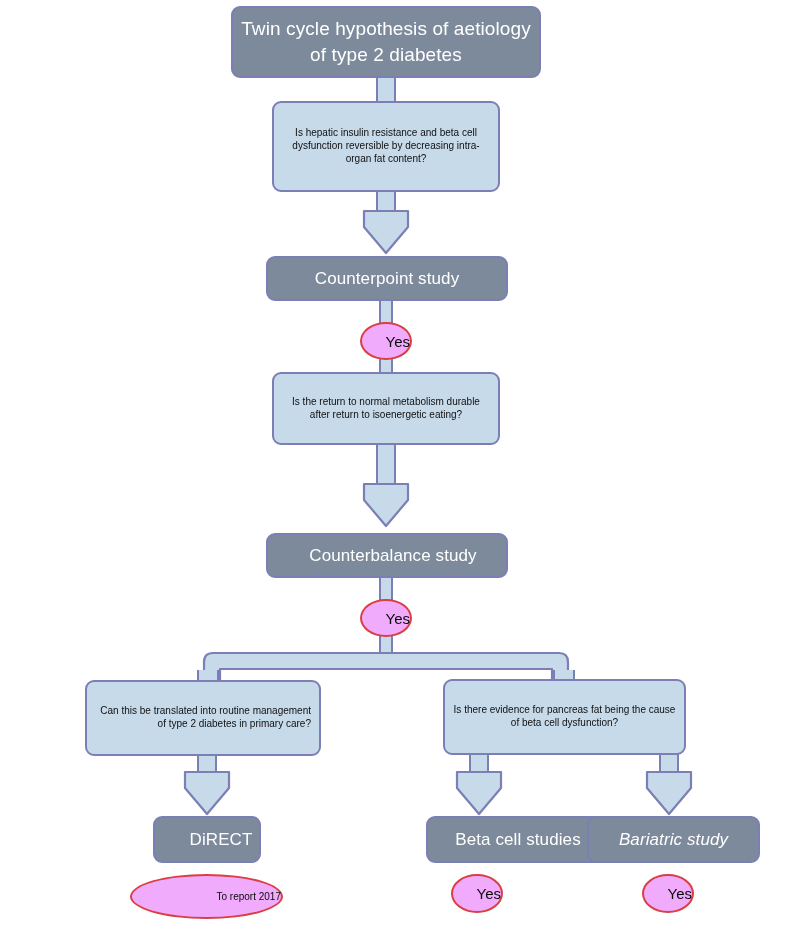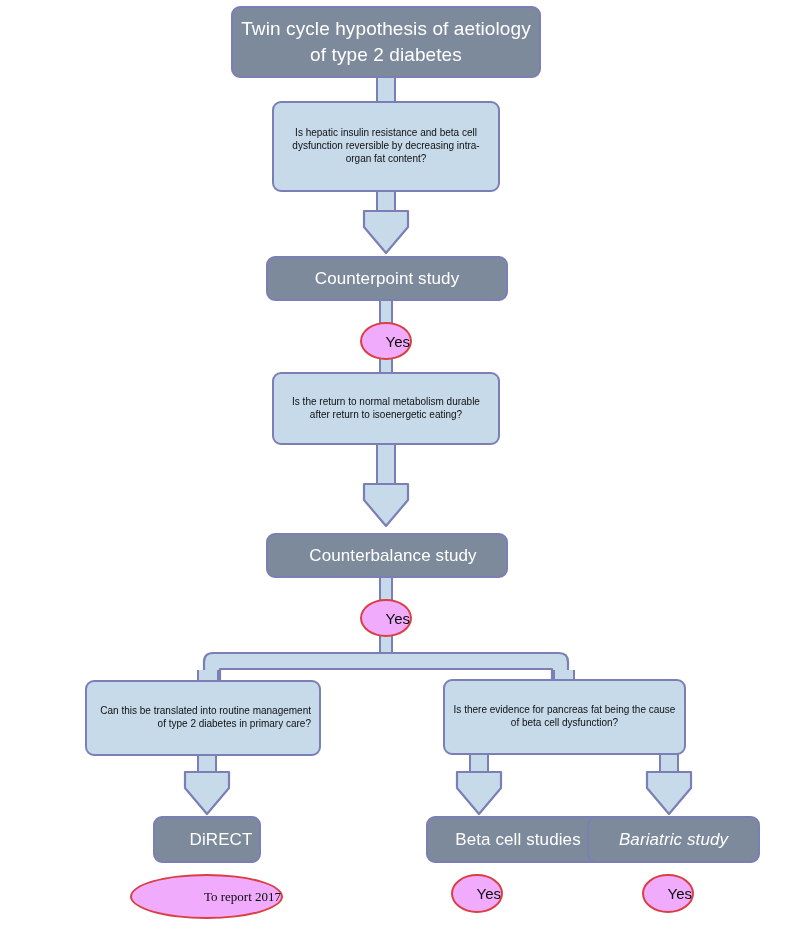--- a/index.html
+++ b/index.html
@@ -182,21 +182,21 @@
   </div>
 
   <div class="node node-dark" style="left:386px; top:816px; width:184px; height:47px;margin-left:40px;">
     <span>Beta cell studies</span>
   </div>
 
   <div class="node node-dark" style="left:587px; top:816px; width:173px; height:47px;font-style:italic;">
     <span>Bariatric study</span>
   </div>
 
-  <div class="ellipse" style="left:130px; top:874px; width:153px; height:45px; font-size:13px;font-family:Liberation Serif, serif;">
+  <div class="ellipse" style="left:130px; top:874px; width:153px; height:45px; font-size:10px;">
     <span>To report 2017</span>
   </div>
 
   <div class="ellipse" style="left:451px; top:874px; width:52px; height:39px;">
     <span>Yes</span>
   </div>
 
   <div class="ellipse" style="left:642px; top:874px; width:52px; height:39px;">
     <span>Yes</span>
   </div>

